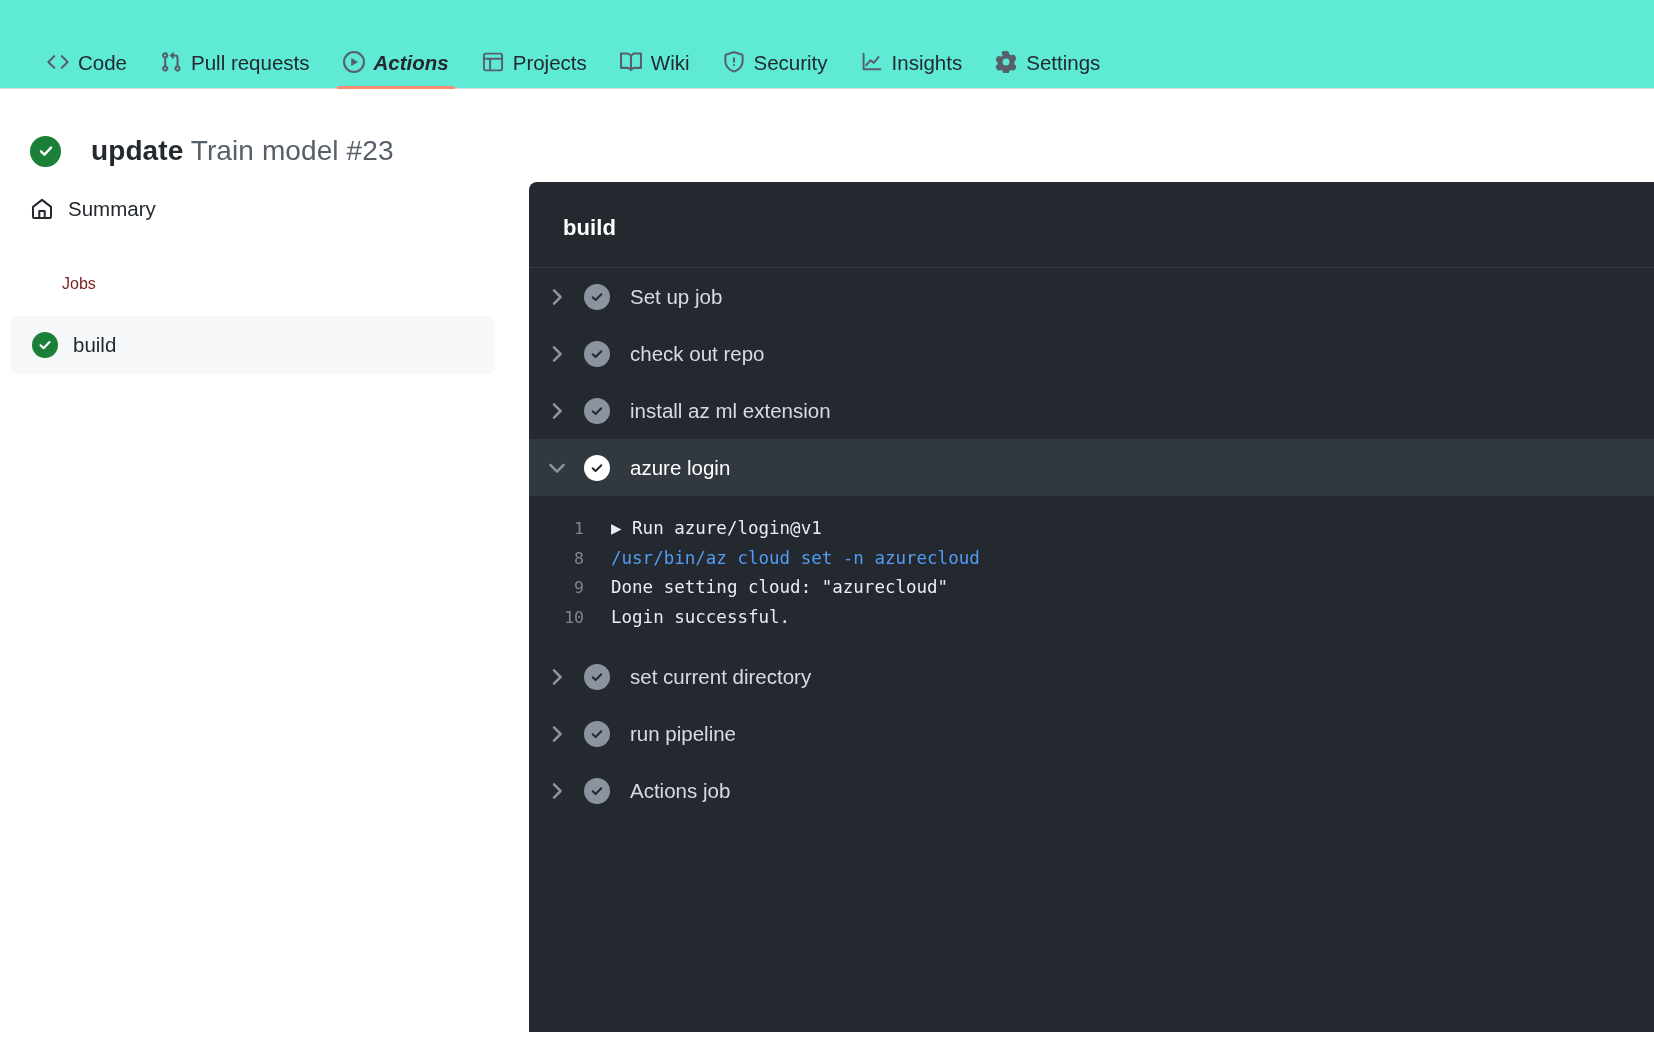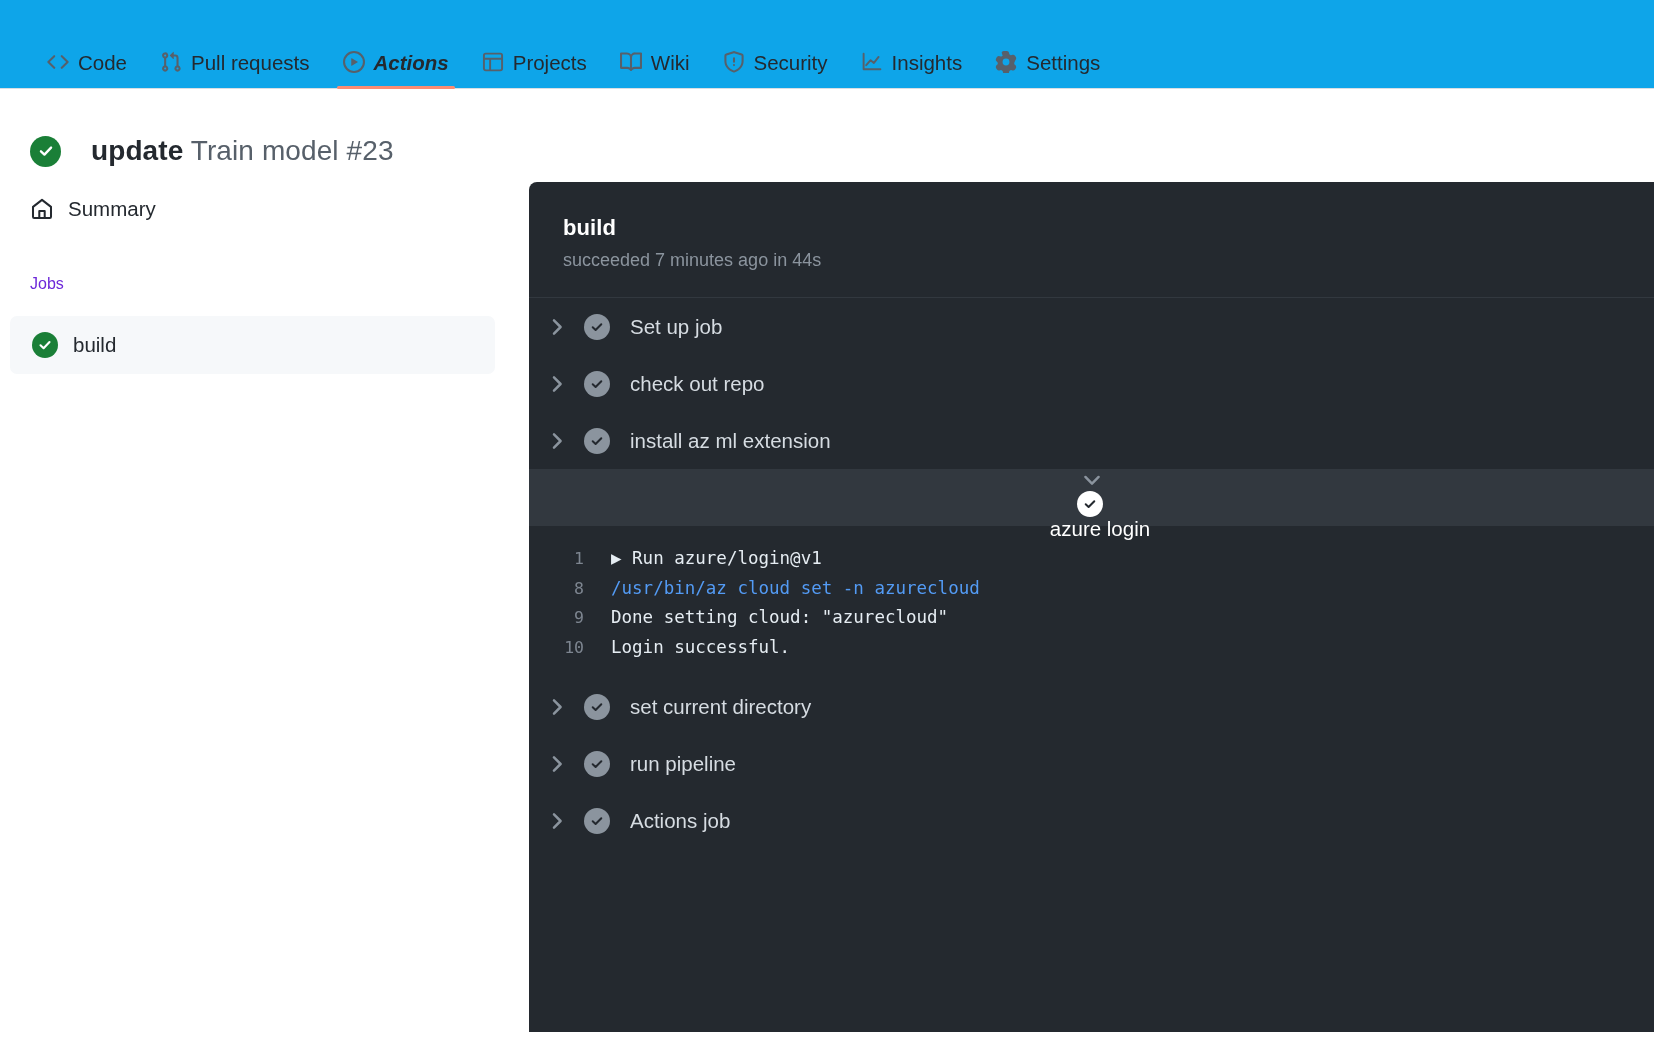--- a/index.html
+++ b/index.html
@@ -7,21 +7,21 @@
     width: 1654px; height: 1044px;
     background: #ffffff;
     font-family: "Liberation Sans", sans-serif;
     overflow: hidden;
   }
 
   
   .repo-nav {
     position: relative;
     height: 89px;
-    background: #0ea5e9;
+    background: #5eead4;
     border-bottom: 1px solid #d8dee4;
     display: flex;
     align-items: flex-end;
     padding-left: 36px;
   }
   .nav-tab {
     display: flex;
     align-items: center;
     gap: 9px;
     height: 52px;
@@ -82,22 +82,23 @@
     display: flex; align-items: center; gap: 14px;
     padding: 10px 0 10px 30px;
     cursor: pointer;
   }
   .summary-row .home-icon { width: 24px; height: 24px; color: #24292f; flex: none; }
   .summary-row .home-icon svg { display: block; width: 24px; height: 24px; }
   .summary-label { font-size: 20.5px; color: #24292f; }
 
   .jobs-label {
     font-size: 16px;
-    color: #6d28d9;
+    color: #7f1d1d;
     padding: 44px 0 0 30px;
+    margin-left: 32px;
   }
 
   .job-item {
     margin: 23px 34px 0 10px;
     height: 58px;
     border-radius: 7px;
     background: #f6f8fa;
     display: flex; align-items: center; gap: 15px;
     padding-left: 22px;
     cursor: pointer;
@@ -135,21 +136,21 @@
   }
   .log-divider { height: 1px; background: #32383f; }
 
   .step-row {
     display: flex; align-items: center;
     height: 57px;
     padding-left: 17px;
     gap: 0;
     cursor: pointer;
   }
-  .step-row.expanded { background: #32383f; flex-direction: column; }
+  .step-row.expanded { background: #32383f; }
   .chev { width: 22px; height: 22px; flex: none; color: #8b949e; margin-right: 16px; }
   .chev svg { display: block; width: 22px; height: 22px; }
   .step-check {
     width: 26px; height: 26px; border-radius: 50%;
     background: #8b949e; flex: none; margin-right: 20px;
     display: flex; align-items: center; justify-content: center;
   }
   .step-row.expanded .step-check { background: #ffffff; }
   .step-check svg { width: 16px; height: 16px; display: block; color: #24292f; }
   .step-label { font-size: 20.5px; color: #d6dce2; white-space: nowrap; }
@@ -289,21 +290,20 @@
           </svg>
       </span>
       <span class="job-name">build</span>
     </div>
   </div>
 
   <div class="log-panel">
 
     <div class="log-head">
       <div class="job-title">build</div>
-      <div class="job-sub">succeeded 7 minutes ago in 44s</div>
     </div>
     <div class="log-divider"></div>
 
     <div class="step-row">
       <span class="chev">
         <svg viewBox="0 0 16 16" fill="none" stroke="currentColor" stroke-width="1.8" stroke-linecap="round" stroke-linejoin="round">
             <path d="M5.8 3.2 10.6 8l-4.8 4.8"></path>
           </svg>
       </span>
       <span class="step-check">

